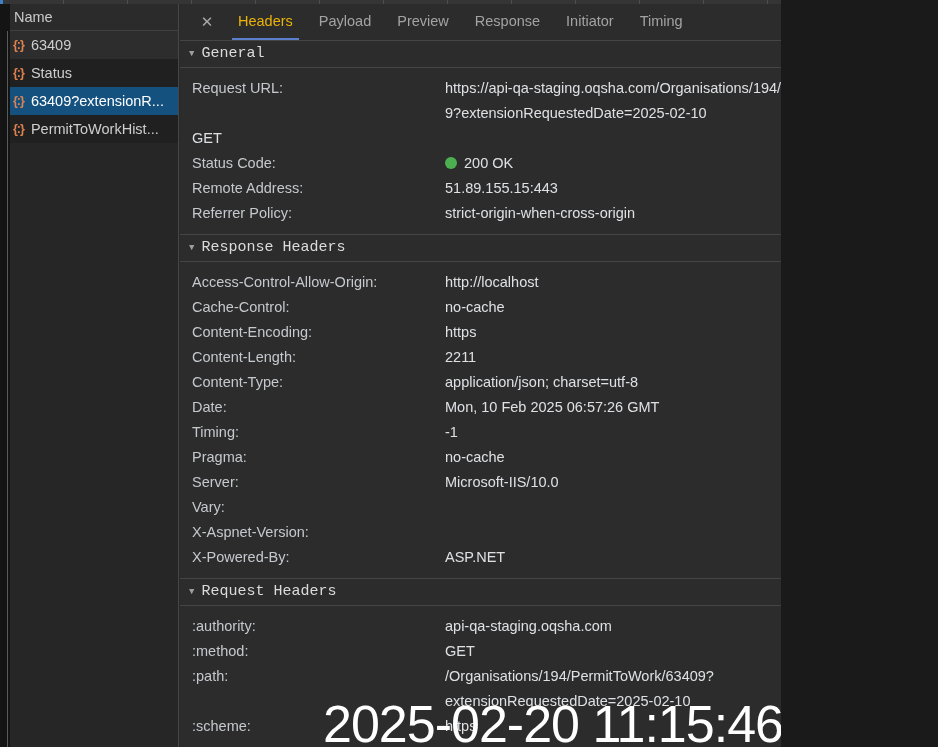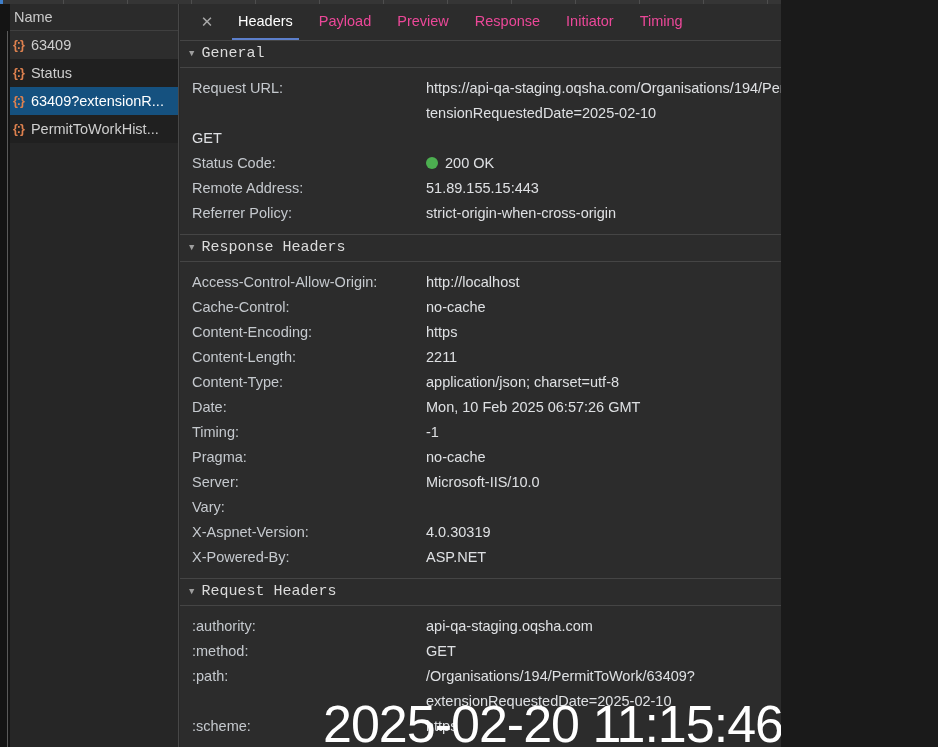--- a/index.html
+++ b/index.html
@@ -24,30 +24,30 @@
   .req-row.shade-a { background:#2d2d2d; }
   .req-row.shade-b { background:#202020; }
   .req-row.selected { background:#15517f; color:#ffffff; }
   .json-icon { color:#e0824f; font-size:12.5px; font-weight:bold; letter-spacing:-1px; margin-right:7px; flex:0 0 auto; }
 
   
   #detail { position:absolute; left:180px; top:4px; width:758px; height:743px; background:#2c2c2c; }
 
   #tabbar { position:absolute; left:0; top:0; width:758px; height:36px; display:flex; align-items:stretch; }
   #close-btn { width:22px; margin-left:16px; color:#a8a8a8; font-size:15px; line-height:36px; text-align:center; cursor:pointer; }
-  .tab { margin-left:14px; padding:0 6px; line-height:34px; font-size:14.5px; color:#ec4899; cursor:pointer;
+  .tab { margin-left:14px; padding:0 6px; line-height:34px; font-size:14.5px; color:#a3a3a3; cursor:pointer;
     border-bottom:2px solid transparent; }
-  .tab.active { color:#ffffff; border-bottom-color:#5c7fcb; }
+  .tab.active { color:#eab308; border-bottom-color:#5c7fcb; }
 
   #scrollarea { position:absolute; left:0; top:36px; width:742px; }
   .section-header { height:28px; line-height:26px; border-top:1px solid #454545; border-bottom:1px solid #454545;
     background:#2c2c2c; color:#dbdbdb; font-size:15px; padding-left:9px; cursor:pointer;font-family:Liberation Mono, monospace; }
   .section-header .tri { display:inline-block; color:#9e9e9e; font-size:9px; vertical-align:1px; margin-right:7px; }
   .rows { padding:8px 0; }
-  .hrow { display:flex; padding-left:12px; }
+  .hrow { display:flex; padding-left:12px;gap:19px; }
   .hkey { flex:0 0 234px; color:#c5c9ce; font-size:14.5px; line-height:25px; }
   .hval { flex:1 1 auto; color:#dee0e3; font-size:14.5px; line-height:25px; max-width:497px; }
   .hval.wrap-all { word-break:break-all; }
   .hval .seg { display:inline-block; }
   .dot { display:inline-block; width:12px; height:12px; border-radius:50%; background:#4caf50; margin-right:7px; vertical-align:-1px; }
 
   
   #scrollbar { position:absolute; left:921px; top:30px; width:17px; height:717px; background:#2b2b2b; border-left:1px solid #3a3a3a; }
   #scrollbar .edge { position:absolute; right:0; top:0; width:3px; height:717px; background:#222222; }
   #scrollbar .up-arrow { position:absolute; left:3px; top:6px; width:0; height:0;
@@ -163,21 +163,20 @@
             </div>
             <div class="hrow">
               <div class="hkey">Server:</div>
               <div class="hval"><span>Microsoft-IIS/10.0</span></div>
             </div>
             <div class="hrow">
               <div class="hkey">Vary:</div>
             </div>
             <div class="hrow">
               <div class="hkey">X-Aspnet-Version:</div>
-              <div class="hval"><span>4.0.30319</span></div>
             </div>
             <div class="hrow">
               <div class="hkey">X-Powered-By:</div>
               <div class="hval"><span>ASP.NET</span></div>
             </div>
           </div>
           <div class="section-header"><span class="tri">▼</span><span>Request Headers</span></div>
           <div class="rows">
             <div class="hrow">
               <div class="hkey">:authority:</div>

